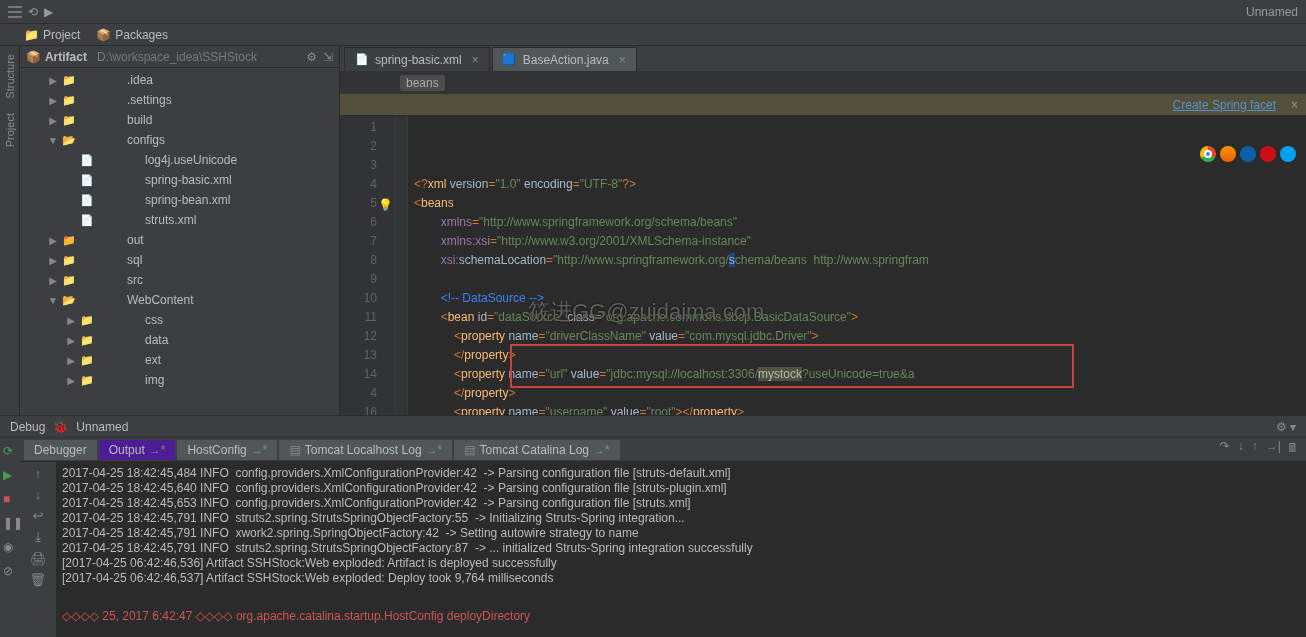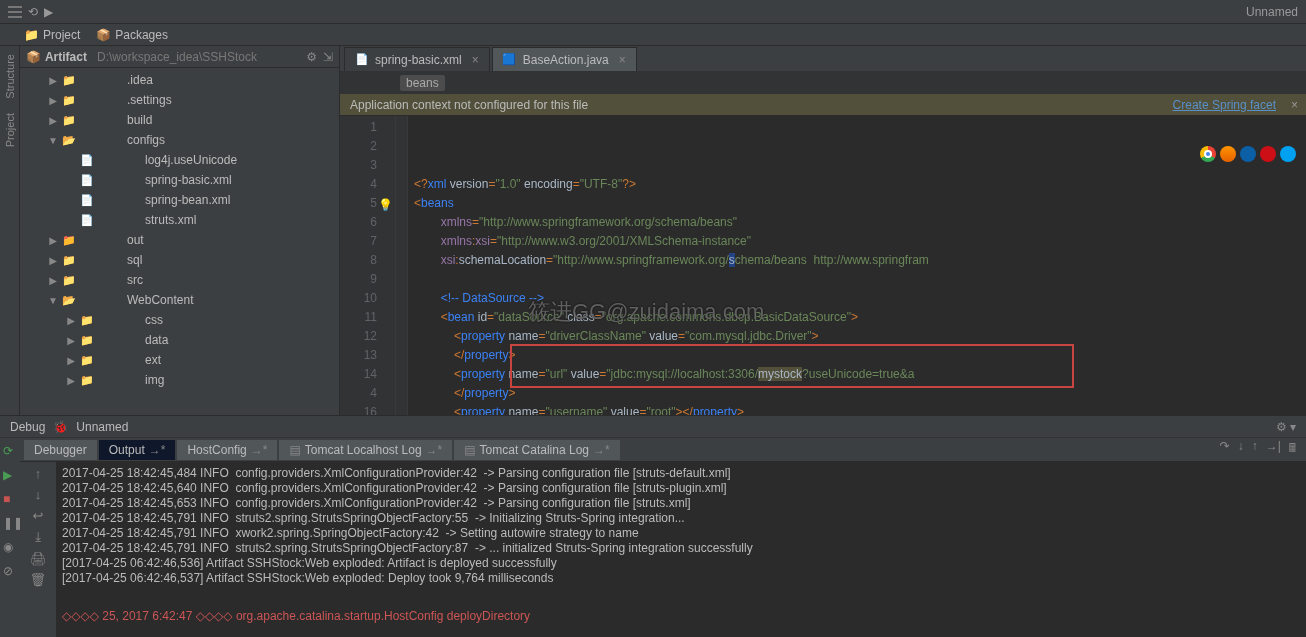--- a/index.html
+++ b/index.html
@@ -44,21 +44,21 @@
 .gutter { width:56px; background:#313335; padding-top:2px; text-align:right; color:#606366; font-family:Consolas,monospace; font-size:13px; line-height:19px; border-right:1px solid #3a3a3a; user-select:none; }
 .gutter .ln { padding-right:18px; height:19px; position:relative; }
 .gutter .bulb { position:absolute; right:2px; top:2px; color:#c9a627; font-size:12px; }
 .fold-col { width:12px; background:#313335; border-right:1px solid #3a3a3a; }
 .code { flex:1; font-family:Consolas,monospace; font-size:13px; line-height:19px; padding:2px 6px; white-space:pre; color:#a9b7c6; overflow:hidden; position:relative; }
 .code .l { height:19px; }
 .t-tag { color:#cc7832; }
 .t-attr { color:#a9b7c6; }
 .t-str { color:#6a8759; }
 .t-cmt { color:#3b82f6; }
-.t-keyw { color:#3b82f6; }
+.t-keyw { color:#fdba74; }
 .t-ns { color:#9876aa; }
 .hl-box { position:absolute; border:2px solid #c74440; pointer-events:none; }
 .watermark { position:absolute; color:#666; font-family:"Microsoft YaHei",sans-serif; font-size:22px; pointer-events:none; opacity:0.9; text-shadow:0 0 2px #000; }
 .browser-icons { position:absolute; top:30px; right:10px; display:flex; gap:4px; }
 .browser-icons span { width:16px; height:16px; border-radius:50%; display:inline-block; }
 .bi-chrome { background:conic-gradient(#ea4335 0 120deg,#34a853 120deg 240deg,#fbbc05 240deg 360deg); position:relative; }
 .bi-chrome::after { content:""; position:absolute; inset:4px; background:#4285f4; border-radius:50%; border:2px solid #fff; }
 .bi-firefox { background:linear-gradient(#ff9500,#e66000); }
 .bi-opera { background:#cc0f16; }
 .bi-seamonkey { background:#0b5fa5; }
@@ -68,21 +68,21 @@
 .debug-bar .gear { margin-left:auto; color:#888; cursor:pointer; }
 .bottom { height:200px; background:#2b2b2b; display:flex; border-top:1px solid #323232; }
 .run-col { width:20px; background:#3c3f41; display:flex; flex-direction:column; align-items:center; padding-top:6px; gap:10px; }
 .run-col .ricon { width:14px; height:14px; cursor:pointer; }
 .ri-play { color:#499c54; }
 .ri-restart { color:#499c54; }
 .ri-stop { color:#c75450; }
 .console-area { flex:1; display:flex; flex-direction:column; }
 .console-tabs { height:24px; background:#3c3f41; display:flex; align-items:center; border-bottom:1px solid #2b2b2b; gap:2px; padding-left:4px; }
 .ctab { padding:3px 10px; background:#515658; color:#bbb; cursor:pointer; display:flex; align-items:center; gap:4px; }
-.ctab.active { background:#0f172a; }
+.ctab.active { background:#4c1d95; }
 .ctab-icon { color:#888; }
 .console-body { flex:1; display:flex; background:#2b2b2b; overflow:hidden; }
 .console-tools { width:36px; background:#3c3f41; display:flex; flex-direction:column; align-items:center; padding-top:4px; gap:6px; }
 .console-tools .ct { color:#888; font-size:13px; cursor:pointer; width:20px; text-align:center; }
 .console-out { flex:1; font-family:Consolas,monospace; font-size:12px; line-height:15px; color:#bbb; padding:4px 6px; white-space:pre; overflow:hidden; }
 .console-out .err { color:#cc5555;margin-top:23px; }
 .ctrl-btns { display:flex; gap:8px; margin-left:auto; padding-right:10px; color:#888; }
 .ctrl-btns span { cursor:pointer; }
 </style>
 </head>
@@ -229,21 +229,20 @@
         <div class="tab">
           <span class="ficon">🟦</span>
           <span>BaseAction.java</span>
           <span class="close">×</span>
         </div>
       </div>
     <div class="breadcrumb">
       <span class="crumb">beans</span>
     </div>
     <div class="banner">
-      <span>Application context not configured for this file</span>
       <span class="link">Create Spring facet</span>
       <span class="x">×</span>
     </div>
     <div class="code-area">
       <div class="gutter" id="gutter">
           <div class="ln">1</div>
           <div class="ln">2</div>
           <div class="ln">3</div>
           <div class="ln">4</div>
           <div class="ln">5<span class="bulb">💡</span></div>

